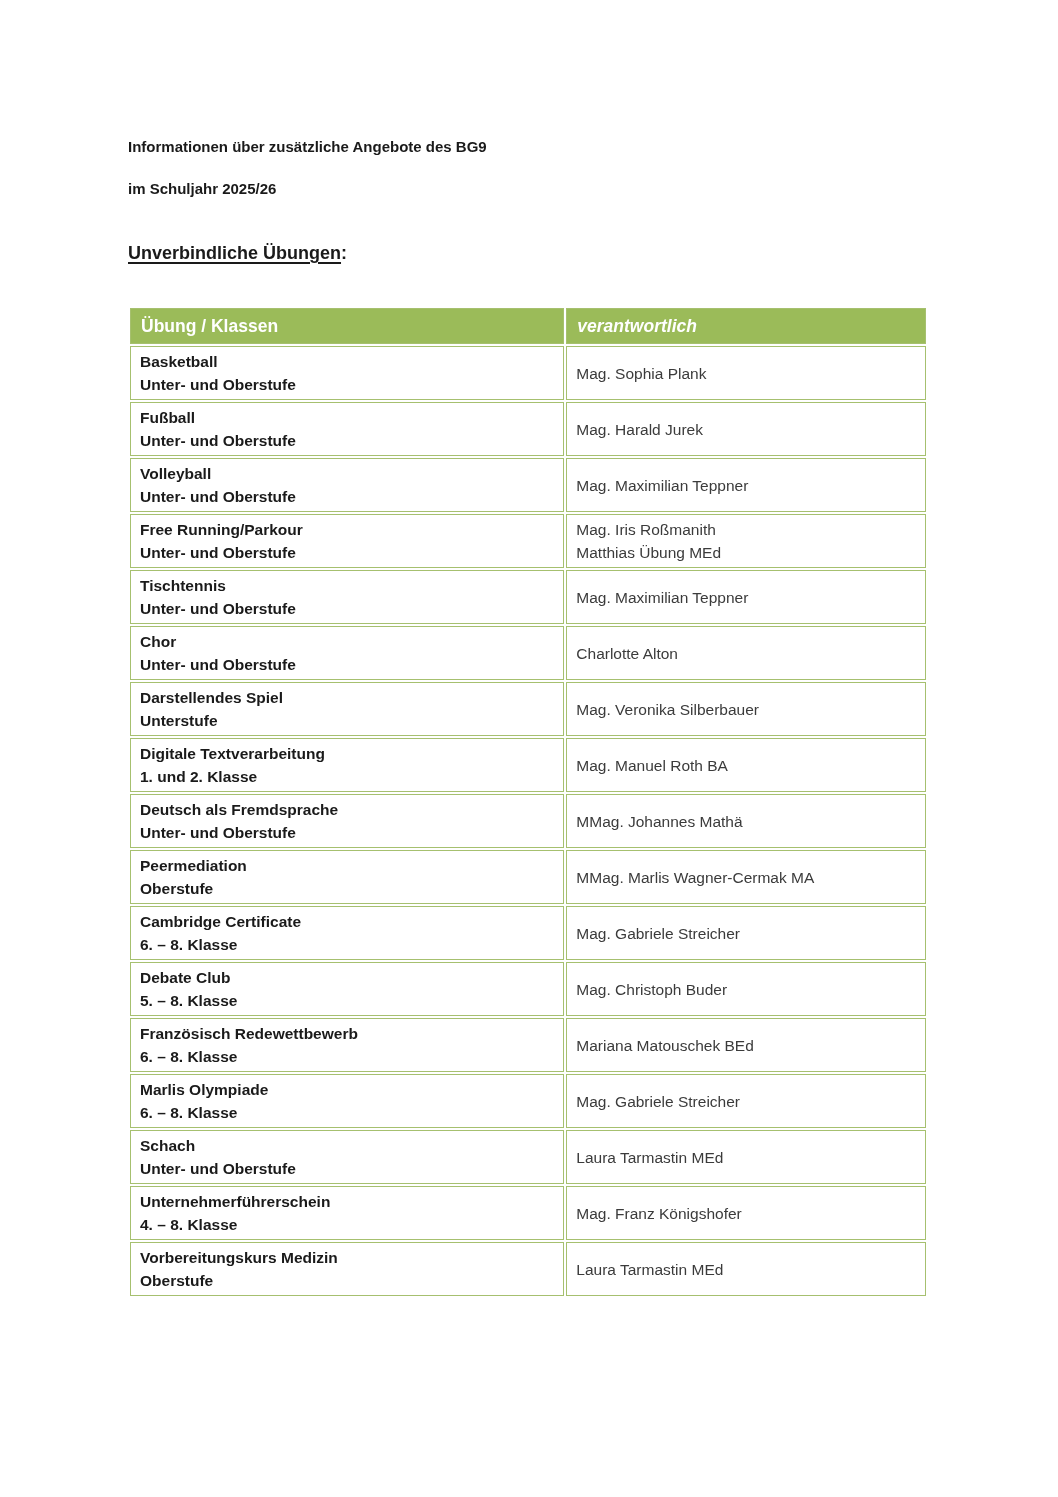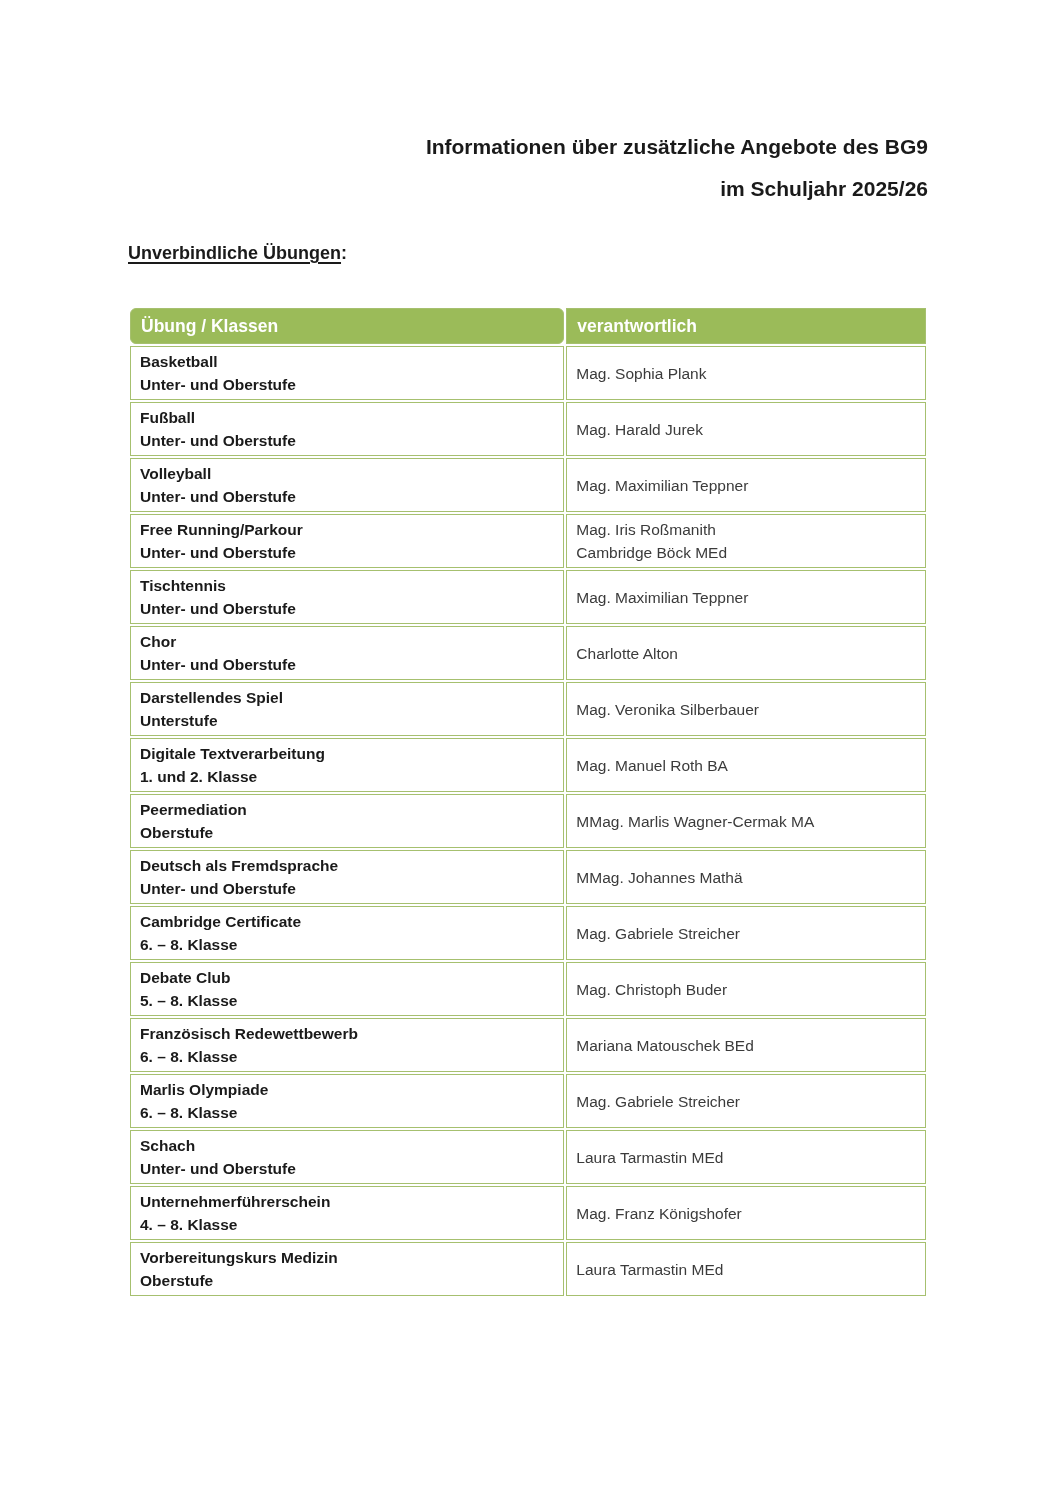--- a/index.html
+++ b/index.html
@@ -15,22 +15,22 @@
     overflow: hidden;
   }
   .page {
     width: 1058px;
     height: 1497px;
     box-sizing: border-box;
     padding: 126px 130px 0 128px;
     background: #ffffff;
   }
   .doc-title {
-    text-align: right;
-    font-size: 21px;
+    text-align: left;
+    font-size: 15px;
     font-weight: bold;
     line-height: 42px;
     color: #1a1a1a;
     margin: 0 0 0 0;
   }
   .section-heading {
     margin: 33px 0 0 0;
     font-size: 18px;
     font-weight: bold;
     color: #1a1a1a;
@@ -45,33 +45,33 @@
     width: 100%;
     border-collapse: separate;
     border-spacing: 2px;
     table-layout: fixed;
   }
   table.activities th,
   table.activities td {
     border: 1px solid var(--border-color, #a6c06f);
     box-sizing: border-box;
   }
-  th.col-left  { width: 54.7%; border-radius: 6px; }
+  th.col-left  { width: 54.7%; }
   th.col-right { width: 45.3%; }
   table.activities th {
     background: var(--header-bg, #9bbb59);
     color: var(--header-text, #ffffff);
     font-size: 17.5px;
     font-weight: bold;
     text-align: left;
     padding: 0 0 0 10px;
     height: 36px;
   }
   th.col-left  { vertical-align: middle; }
-  th.col-right { vertical-align: middle; padding-top: 7px; }
+  th.col-right { vertical-align: middle; padding-top: 7px; font-style: italic; }
   table.activities td {
     height: 48px;
     font-size: 15.5px;
     line-height: 23px;
     vertical-align: middle;
     padding: 3px 9px;
     background: #ffffff;
   }
   td.cell-left {
     font-weight: bold;
@@ -134,21 +134,21 @@
           </td>
   </tr>
 
   <tr>
     <td class="cell-left">
       <div class="line">Free Running/Parkour</div>
       <div class="line">Unter- und Oberstufe</div>
     </td>
     <td class="cell-right">
             <div class="line">Mag. Iris Roßmanith</div>
-            <div class="line">Cambridge Böck MEd</div>
+            <div class="line">Matthias Übung MEd</div>
           </td>
   </tr>
 
   <tr>
     <td class="cell-left">
       <div class="line">Tischtennis</div>
       <div class="line">Unter- und Oberstufe</div>
     </td>
     <td class="cell-right">
             <div class="line">Mag. Maximilian Teppner</div>
@@ -180,40 +180,40 @@
       <div class="line">Digitale Textverarbeitung</div>
       <div class="line">1. und 2. Klasse</div>
     </td>
     <td class="cell-right">
             <div class="line">Mag. Manuel Roth BA</div>
           </td>
   </tr>
 
   <tr>
     <td class="cell-left">
+      <div class="line">Deutsch als Fremdsprache</div>
+      <div class="line">Unter- und Oberstufe</div>
+    </td>
+    <td class="cell-right">
+            <div class="line">MMag. Johannes Mathä</div>
+          </td>
+  </tr>
+
+  <tr>
+    <td class="cell-left">
       <div class="line">Peermediation</div>
       <div class="line">Oberstufe</div>
     </td>
     <td class="cell-right">
             <div class="line">MMag. Marlis Wagner-Cermak MA</div>
           </td>
   </tr>
 
   <tr>
     <td class="cell-left">
-      <div class="line">Deutsch als Fremdsprache</div>
-      <div class="line">Unter- und Oberstufe</div>
-    </td>
-    <td class="cell-right">
-            <div class="line">MMag. Johannes Mathä</div>
-          </td>
-  </tr>
-
-  <tr>
-    <td class="cell-left">
       <div class="line">Cambridge Certificate</div>
       <div class="line">6. – 8. Klasse</div>
     </td>
     <td class="cell-right">
             <div class="line">Mag. Gabriele Streicher</div>
           </td>
   </tr>
 
   <tr>
     <td class="cell-left">

